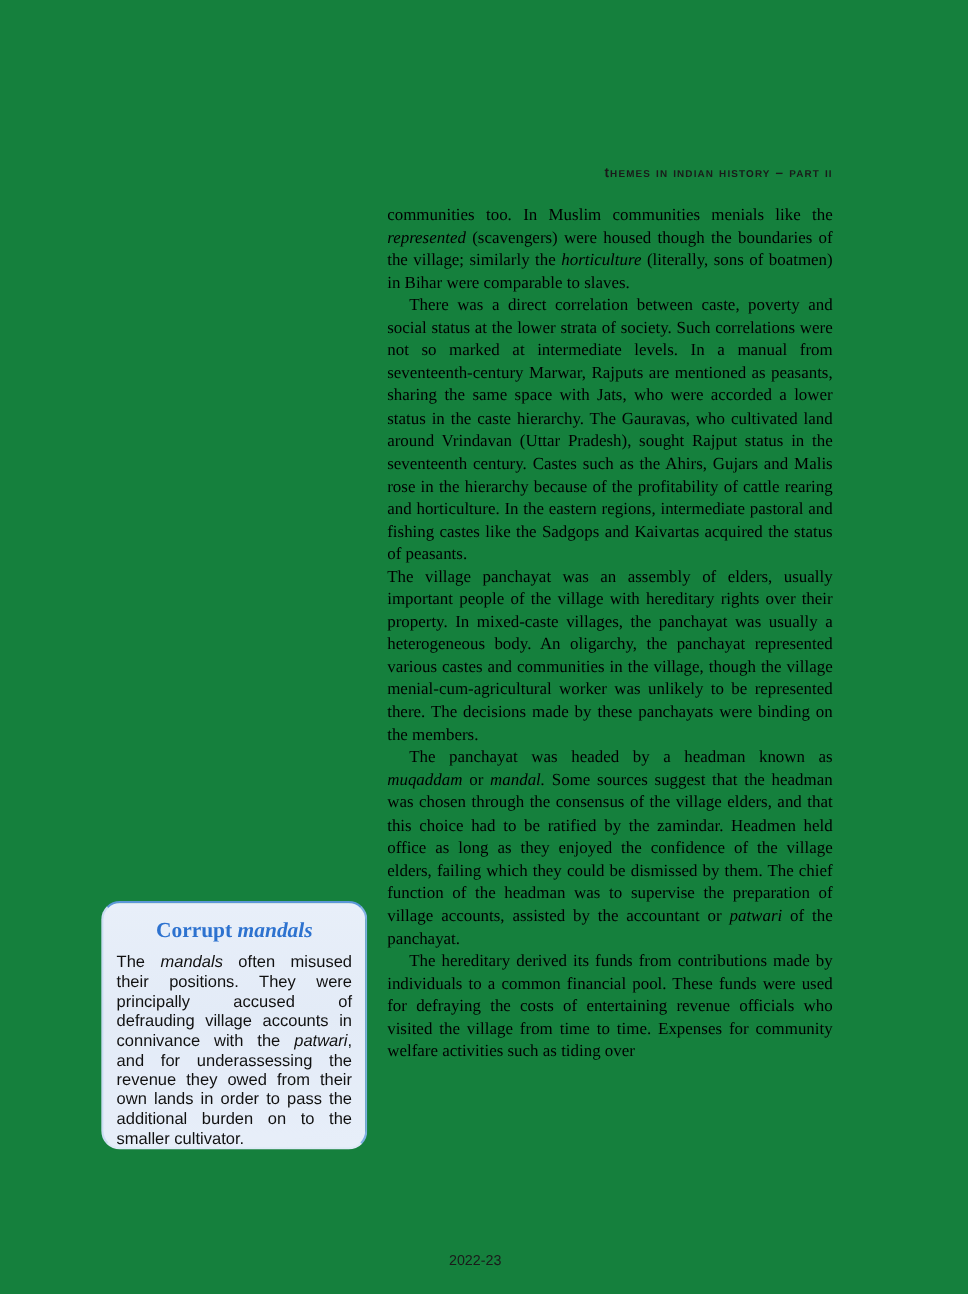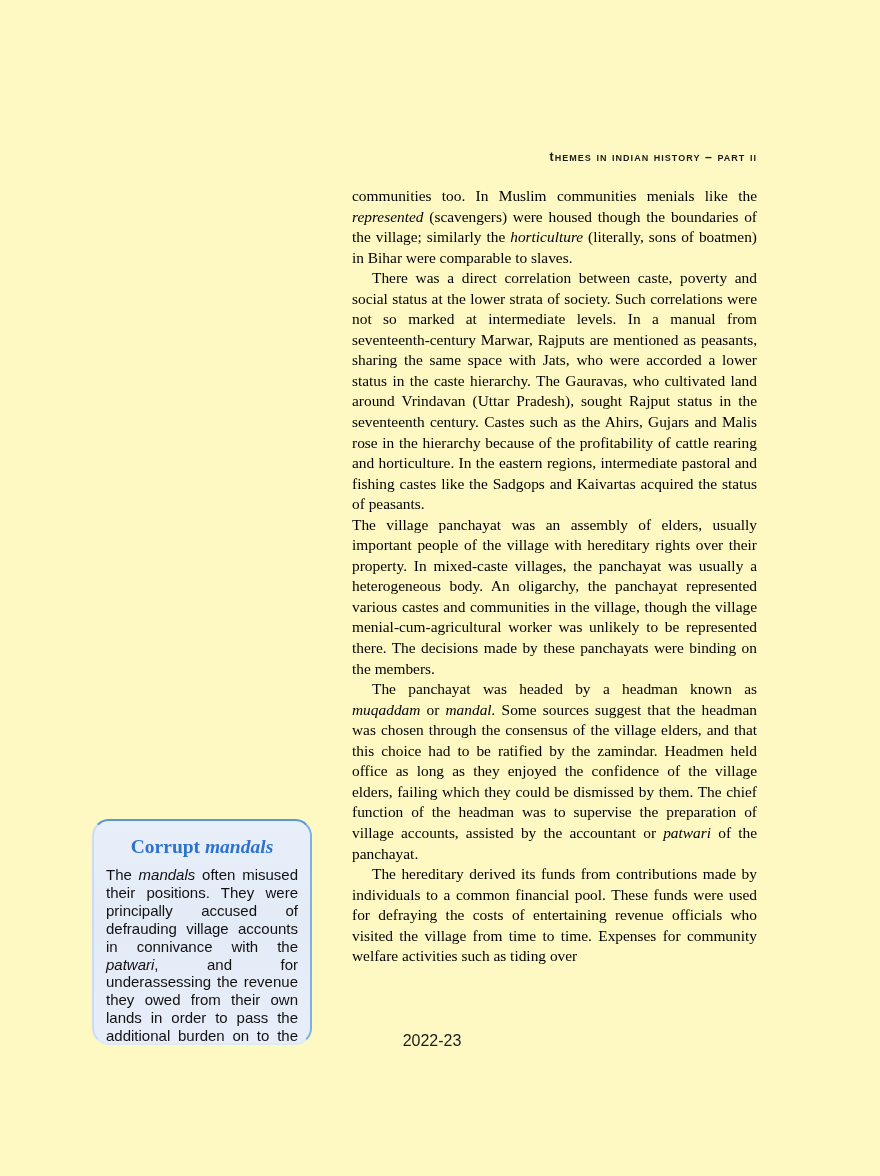--- a/index.html
+++ b/index.html
@@ -4,21 +4,21 @@
 <style>
   html, body {
     margin: 0;
     padding: 0;
     background: #ffffff;
   }
   .page {
     position: relative;
     width: 880px;
     height: 1176px;
-    background: #fef9c3;
+    background: #15803d;
     overflow: hidden;
     font-family: "Liberation Serif", "DejaVu Serif", serif;
     color: #000000;
   }
 
   
   .running-header {
     position: absolute;
     left: 352px;
     top: 150px;
@@ -64,21 +64,21 @@
   }
   .column p em, .column h3 em {
     font-style: italic;
   }
 
   
   .sidebox {
     position: absolute;
     left: 92px;
     top: 819px;
-    width: 220px;
+    width: 242px;
     height: 226px;
     box-sizing: border-box;
     border-radius: 17px;
     background: linear-gradient(180deg, #e8eff9 0%, #e3ebf7 45%, #e7eef9 100%);
     border-top: 2.4px solid #5b97d8;
     border-right: 2.4px solid #7eb0e2;
     border-left: 2.4px solid rgba(120,170,225,0.25);
     border-bottom: 2.4px solid rgba(160,195,232,0.12);
     padding: 14px 12px 10px 12px;
     overflow: hidden;
@@ -101,25 +101,25 @@
     text-align: justify;
     text-justify: inter-word;
     color: #111111;
   }
   .sidebox-body em { font-style: italic; }
 
   
   .footer {
     position: absolute;
     left: 352px;
-    top: 1032px;
+    top: 1138px;
     width: 160px;
     text-align: center;
     font-family: "Liberation Sans", "DejaVu Sans", sans-serif;
-    font-size: 16px;
+    font-size: 13px;
     color: #1a1a1a;
   }
 </style>
 </head>
 <body>
 
 <div class="page">
 
   <div class="running-header">Themes in Indian History – Part II</div>
 

